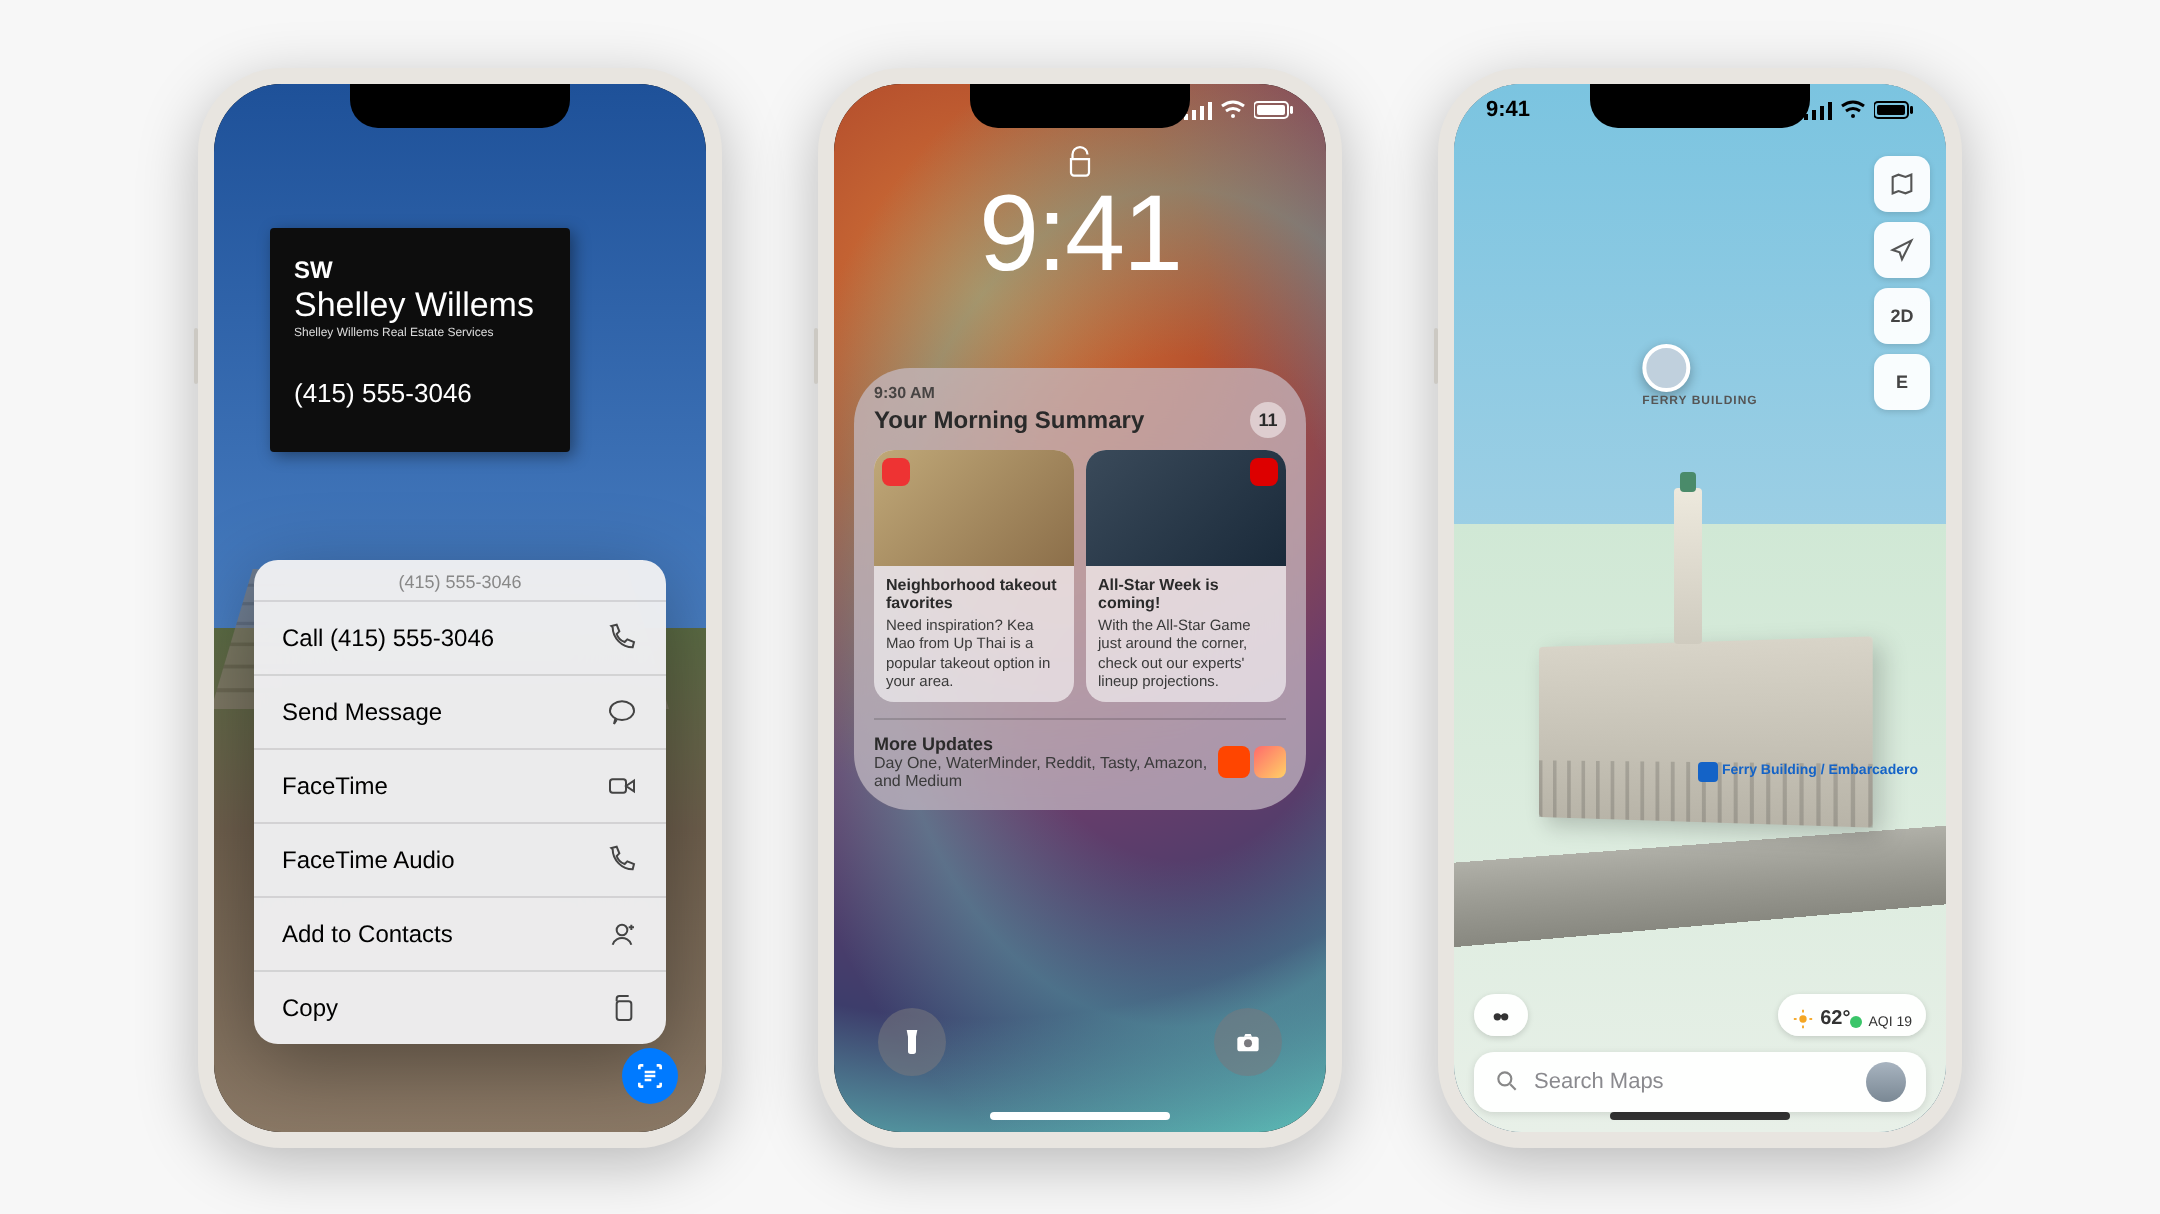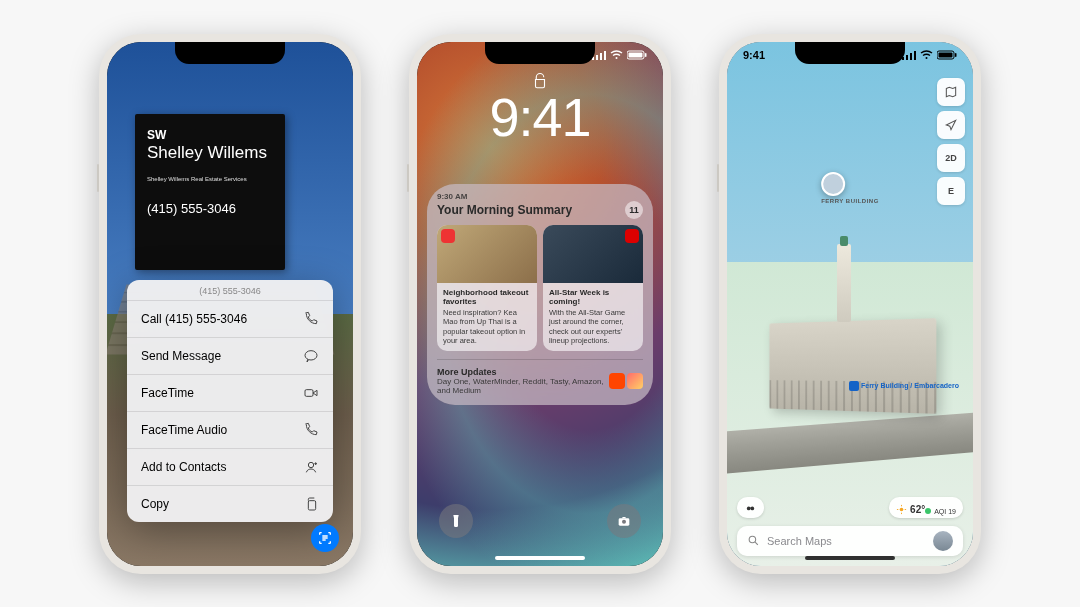--- a/index.html
+++ b/index.html
@@ -19,26 +19,26 @@
   position: absolute; top: 0; left: 50%; transform: translateX(-50%);
   width: 110px; height: 22px; background: #000; border-radius: 0 0 14px 14px; z-index: 50;
 }
 .status-bar {
   position: absolute; top: 4px; left: 0; right: 0; height: 18px; display: flex; justify-content: space-between; padding: 0 16px; z-index: 40; font-size: 11px; font-weight: 600;
 }
 .status-left, .status-right { display: flex; align-items: center; gap: 4px; }
 .status-right svg { display: block; }
 .p1-sky { position: absolute; top: 0; left: 0; right: 0; height: 55%; background: linear-gradient(180deg, #1e5199 0%, #4a7fc2 100%); }
 .sign {
-  position: absolute; top: 72px; left: 28px; width: 150px; height: 156px;
+  position: absolute; top: 72px; left: 28px; width: 150px; height: 112px;
   background: #0d0d0d; color: #fff; padding: 14px 12px; border-radius: 2px;
   box-shadow: 2px 2px 8px rgba(0,0,0,0.4);
 }
 .sign-initials { font-size: 12px; font-weight: 700; margin-bottom: 2px; }
-.sign-name { font-size: 17px; font-weight: 500; line-height: 1.1; margin-bottom: 14px; }
+.sign-name { font-size: 17px; font-weight: 500; line-height: 1.1; margin-bottom: 2px; }
 .sign-sub { font-size: 6px; opacity: 0.85; line-height: 1.2; margin-bottom: 18px; }
 .sign-phone { font-size: 13px; font-weight: 400; }
 .ground { position: absolute; bottom: 0; left: 0; right: 0; height: 48%; background: linear-gradient(180deg, #5b6b44 0%, #6e5f4d 40%, #8a7865 100%); }
 .steps { position: absolute; bottom: 210px; left: 10px; right: 30px; height: 80px; background: repeating-linear-gradient(180deg, #8b8075 0px, #8b8075 10px, #716659 10px, #716659 12px); transform: perspective(200px) rotateX(30deg); opacity: 0.6; }
 
 .ctx-menu {
   position: absolute; left: 20px; right: 20px; bottom: 44px;
   background: rgba(240,240,243,0.96); backdrop-filter: blur(20px);
   border-radius: 12px; overflow: hidden; box-shadow: 0 10px 40px rgba(0,0,0,0.35);
   z-index: 30;

